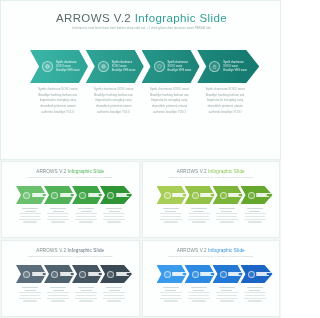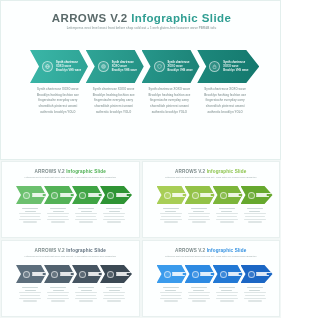--- a/index.html
+++ b/index.html
@@ -12,21 +12,20 @@
     height: 318px;
     font-family: "Liberation Sans", sans-serif;
     overflow: hidden;
   }
   .page {
     position: relative;
     width: 281px;
     height: 230px;
     background: #fdfefe;
     box-sizing: border-box;
-    font-weight: bold;
   }
 
   
   .hero {
     position: absolute;
     left: 0; top: 0;
     width: 281px;
     height: 160px;
     background: #fdffff;
     border: 1px solid #e3efed;

